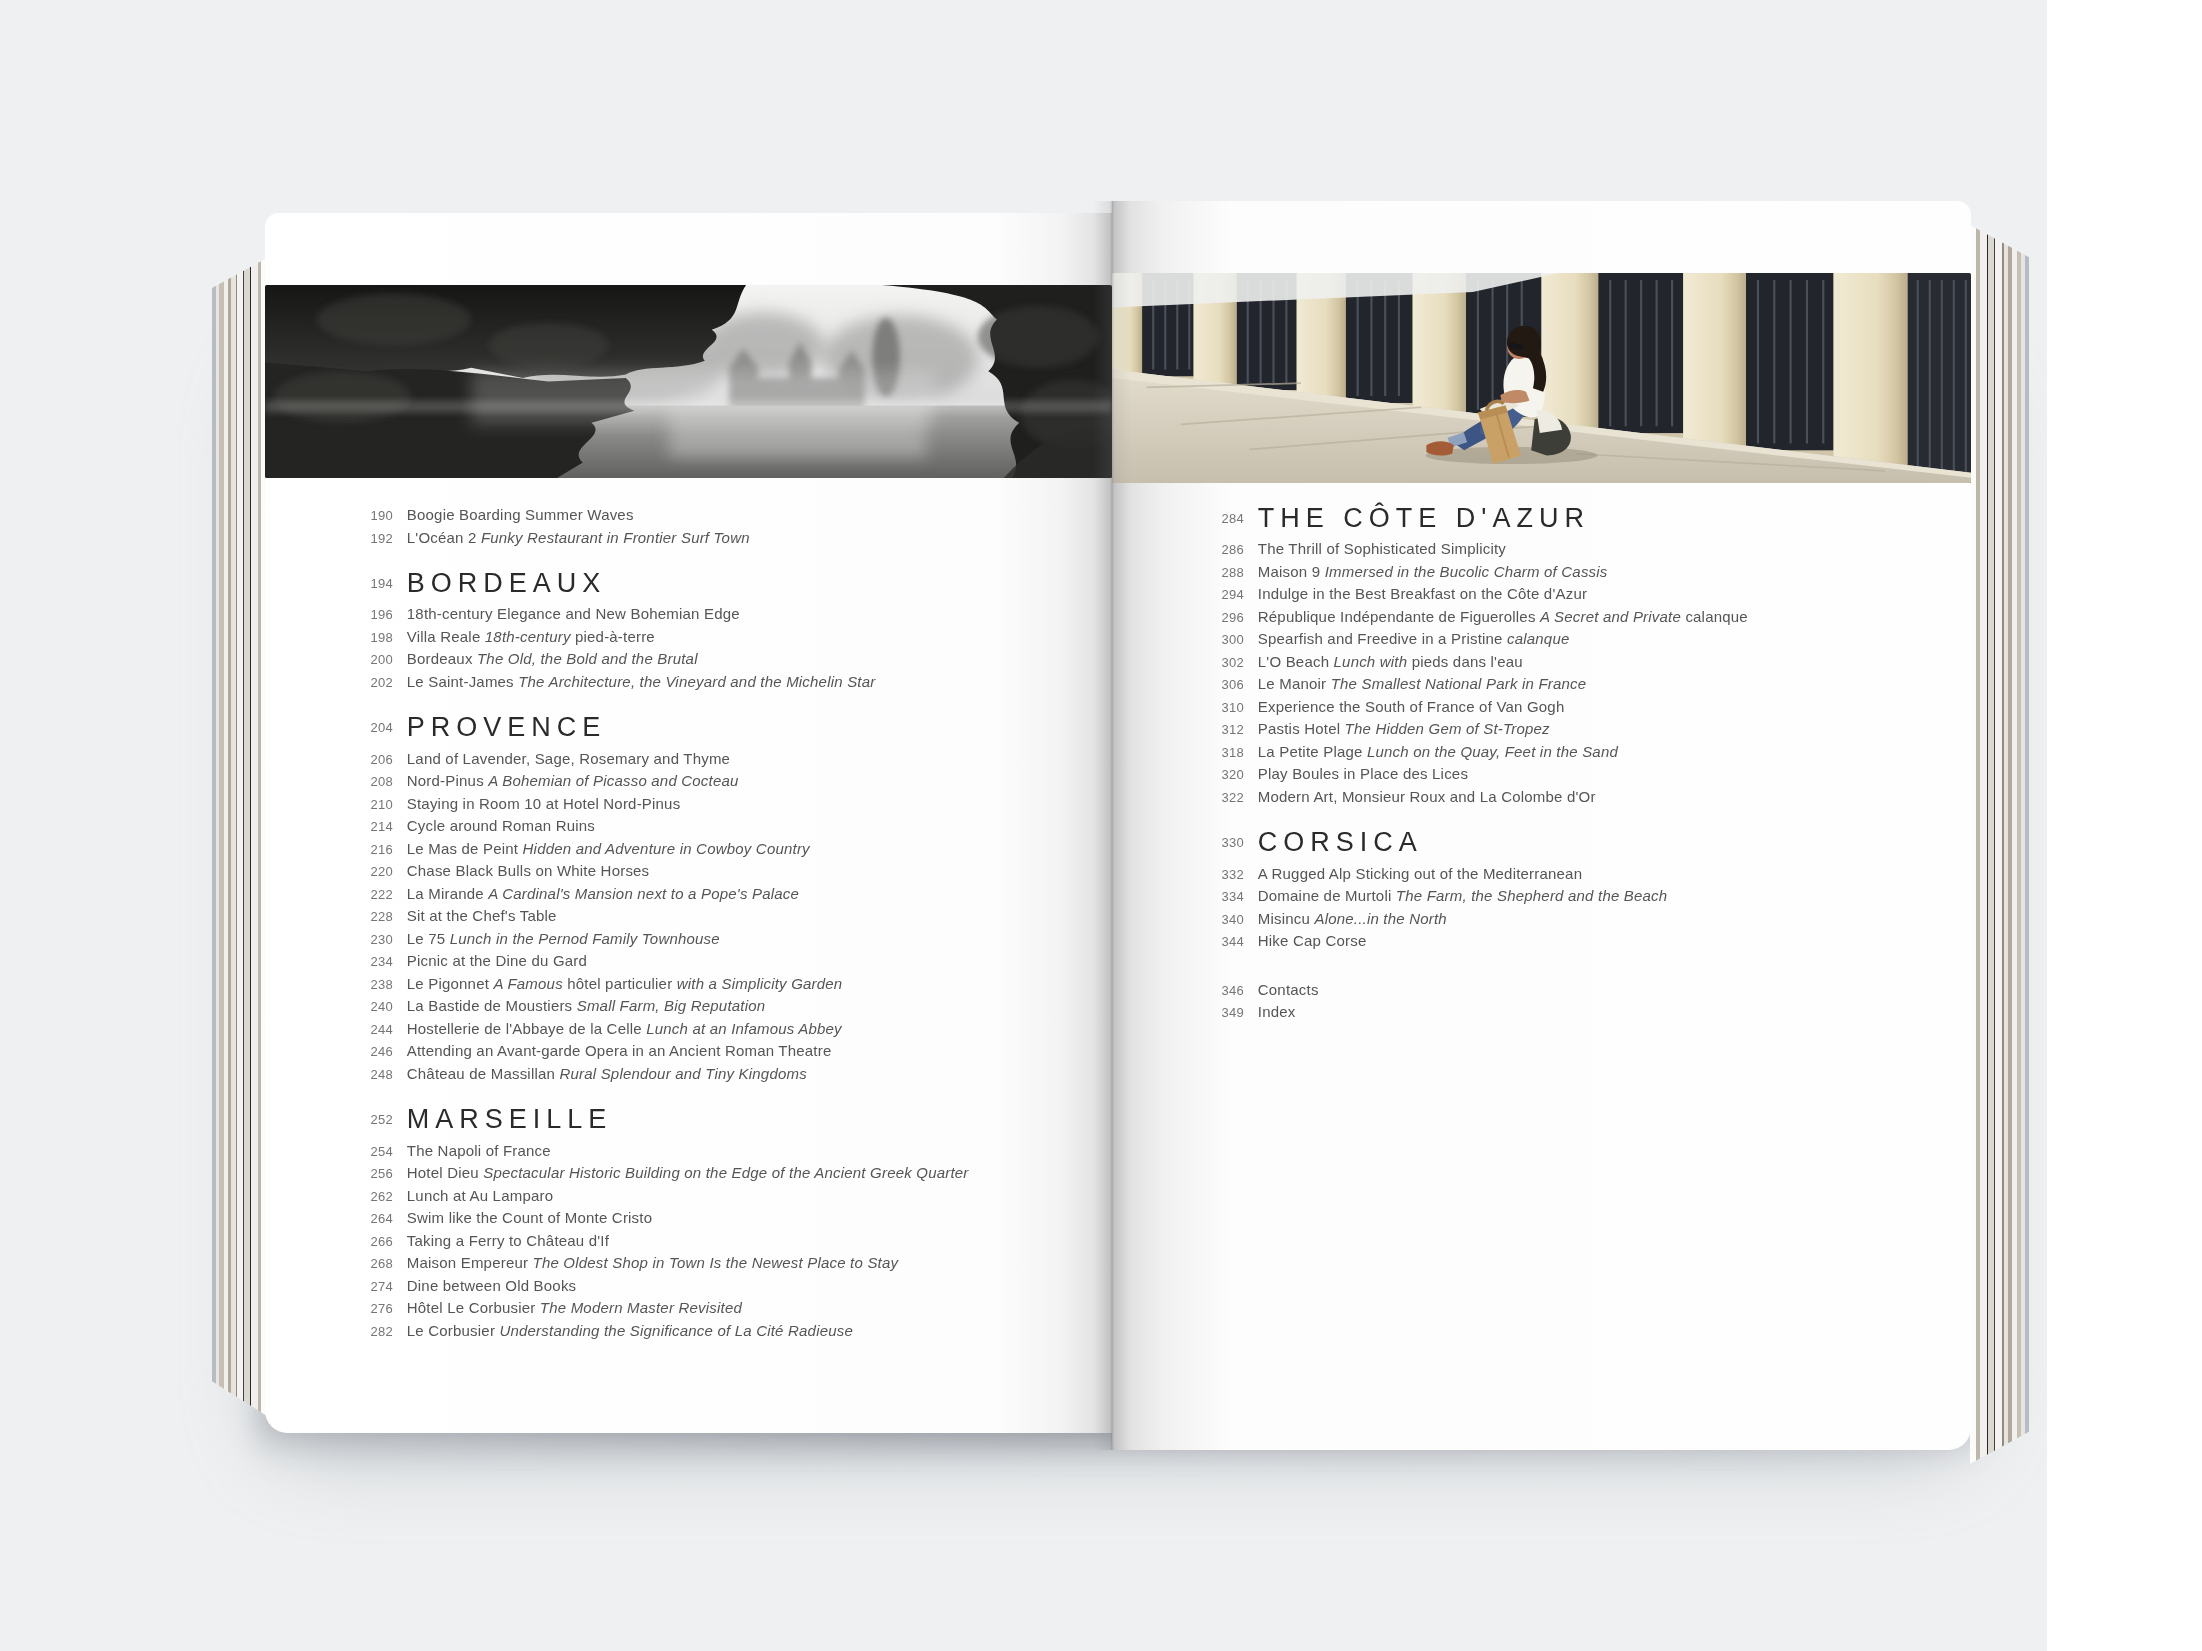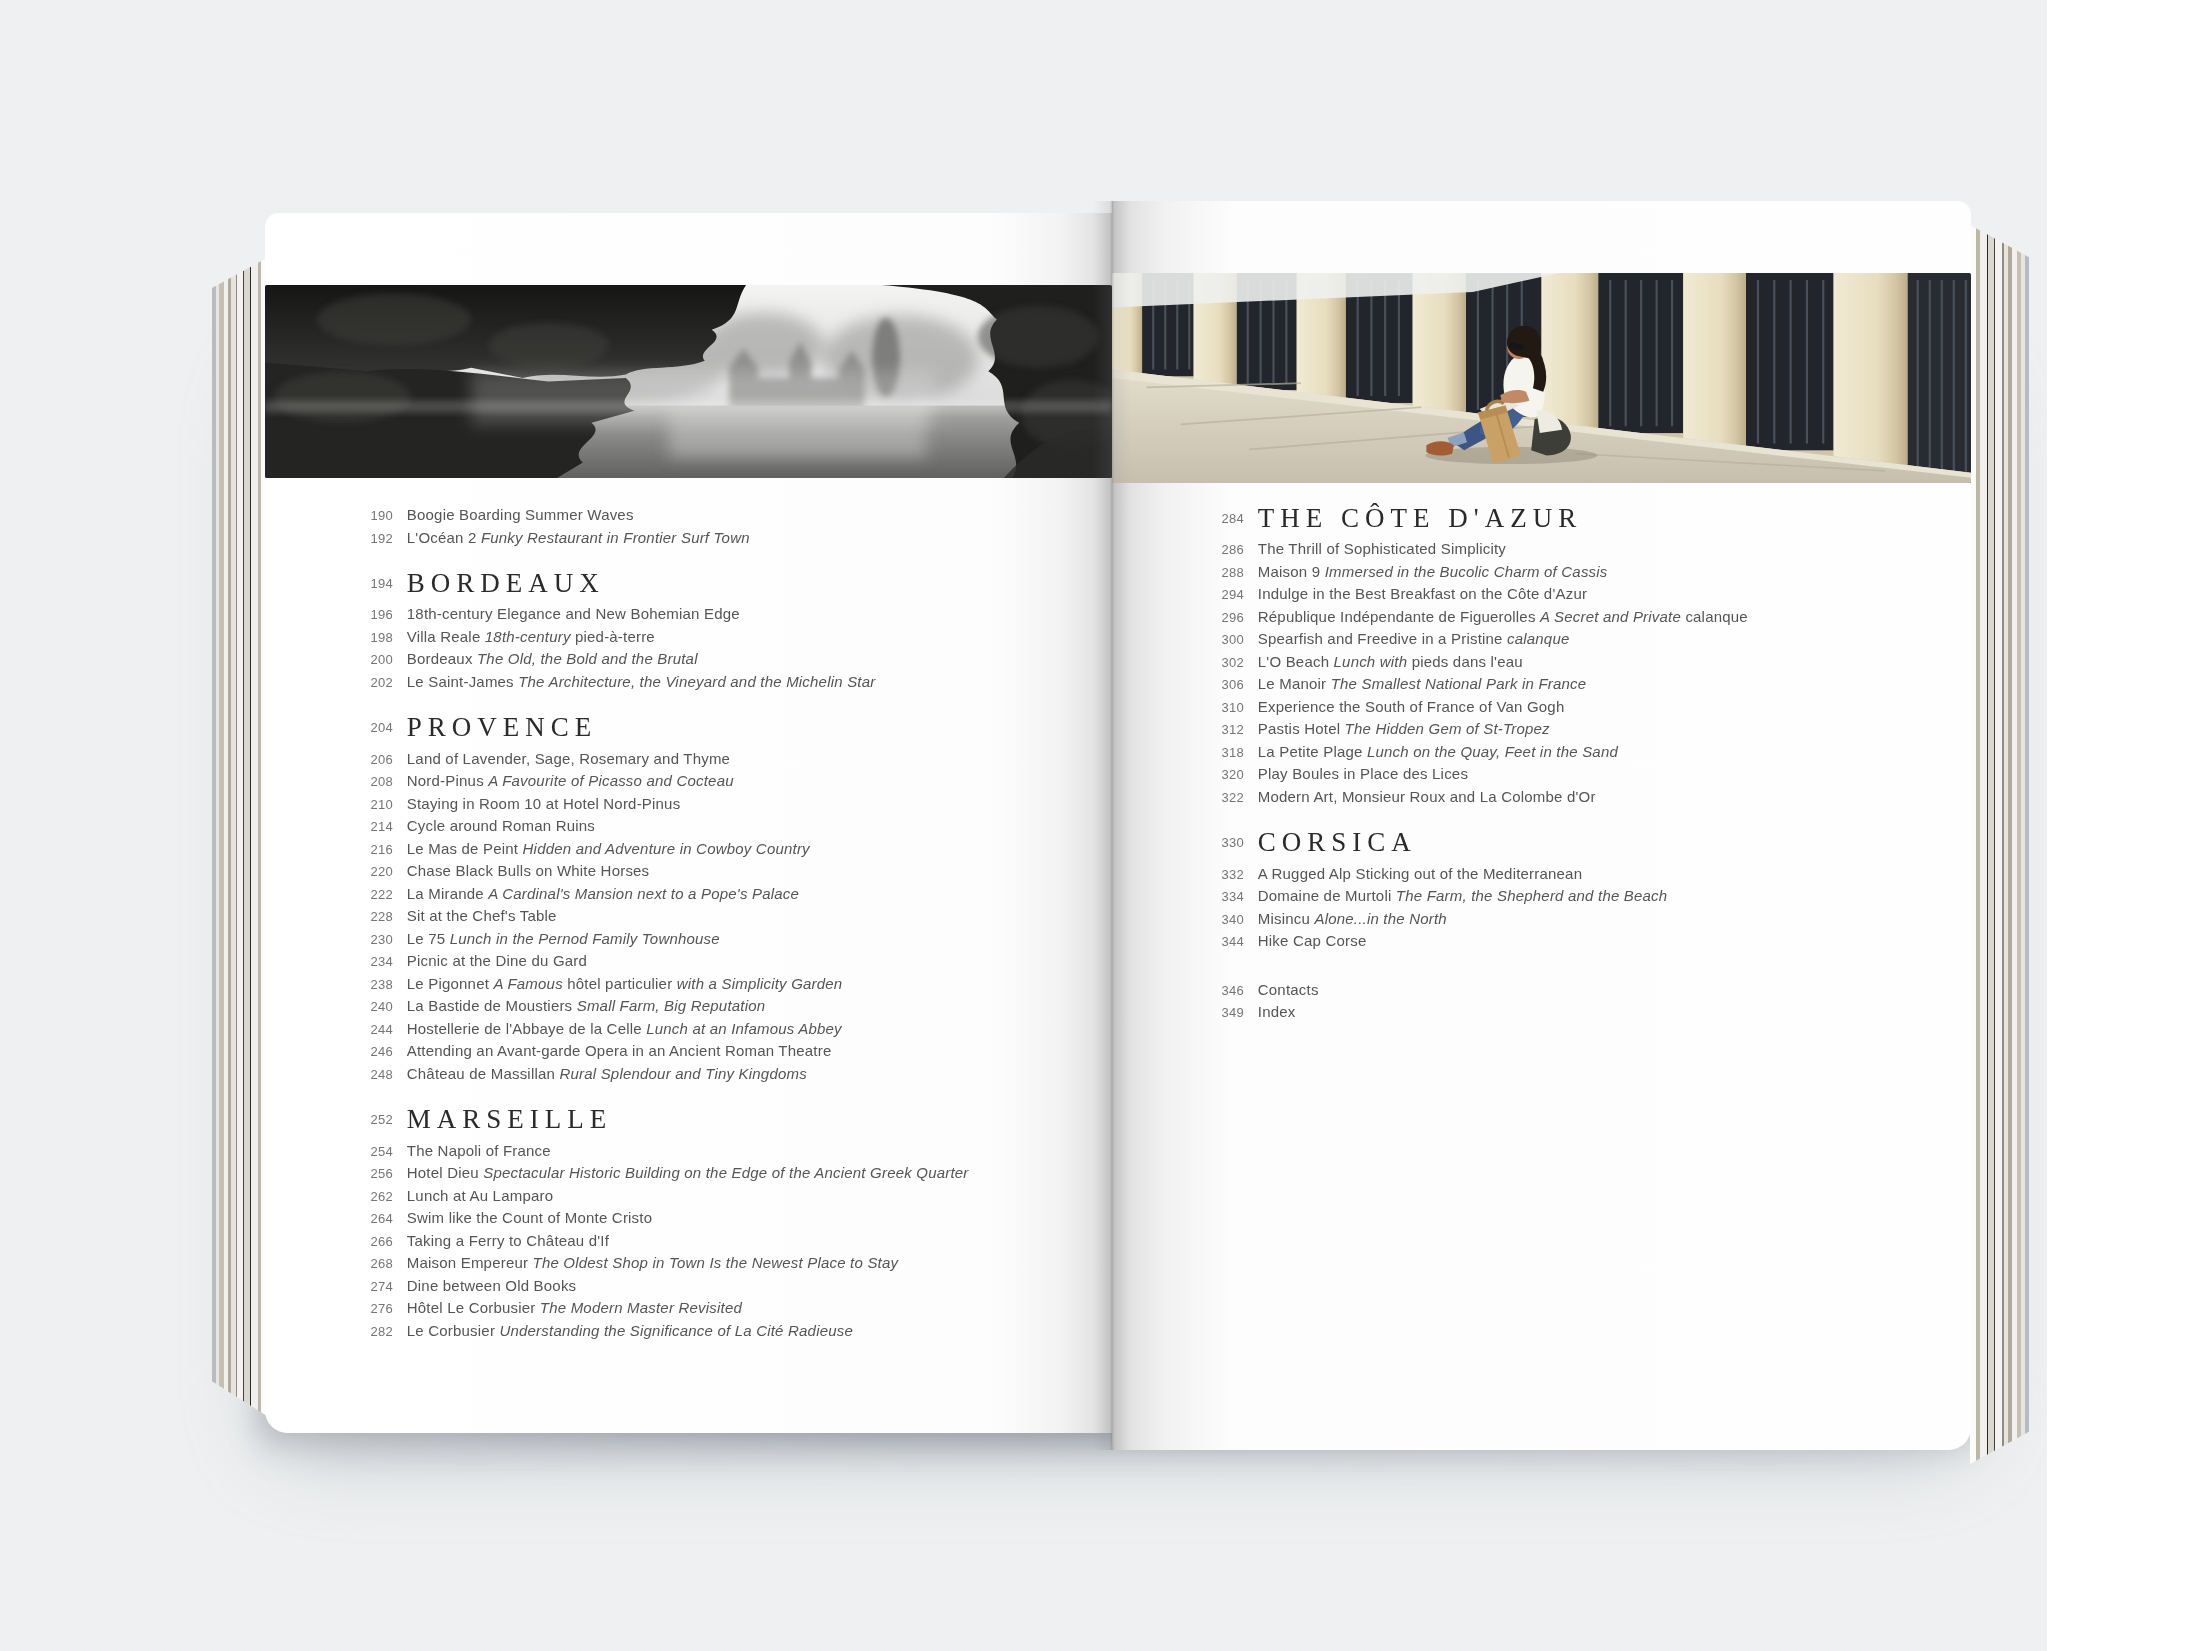--- a/index.html
+++ b/index.html
@@ -37,21 +37,21 @@
   .toc{position:absolute;}
   .toc-left-pos{left:90px;top:291px;width:706px;}
   .toc-right-pos{left:94px;top:301px;width:723px;}
   .entry-row{display:flex;align-items:baseline;line-height:21.5px;white-space:nowrap;}
   .num{flex:0 0 38px;text-align:right;margin-right:13.8px;font-size:13px;color:var(--numcol,#757575);
        letter-spacing:0.3px;}
   .entry-text{font-size:15px;color:var(--entrycol,#555);letter-spacing:0.2px;}
   .entry-text .it{font-style:italic;}
   .header-row{display:flex;align-items:center;line-height:33px;margin:18px 0 3.4px;white-space:nowrap;}
   .toc-section:first-child > .header-row{margin-top:0;}
-  .section-title{font-family:Liberation Serif, serif;font-size:27px;letter-spacing:6px;
+  .section-title{font-family:Liberation Sans, sans-serif;font-size:27px;letter-spacing:6px;
                  color:var(--titlecol,#2a2a2a);}
   .toc-section.end-matter{margin-top:26px;}
 </style>
 </head>
 <body>
 
 <div class="scene" style="--bg: #eef0f1; --numcol: #757575; --entrycol: #555555; --titlecol: #2a2a2a;">
   <div class="shadow-blob"></div>
   <div class="bottom-shadow"></div>
   <div class="fore-edge fe-left"></div>
@@ -154,21 +154,21 @@
           <div class="header-row">
             <span class="num">204</span>
             <span class="section-title">PROVENCE</span>
           </div>
           <div class="entry-row">
             <span class="num">206</span>
             <span class="entry-text"><span>Land of Lavender, Sage, Rosemary and Thyme</span></span>
           </div>
           <div class="entry-row">
             <span class="num">208</span>
-            <span class="entry-text"><span>Nord-Pinus </span><span class="it">A Favourite of Picasso and Cocteau</span></span>
+            <span class="entry-text"><span>Nord-Pinus </span><span class="it">A Bohemian of Picasso and Cocteau</span></span>
           </div>
           <div class="entry-row">
             <span class="num">210</span>
             <span class="entry-text"><span>Staying in Room 10 at Hotel Nord-Pinus</span></span>
           </div>
           <div class="entry-row">
             <span class="num">214</span>
             <span class="entry-text"><span>Cycle around Roman Ruins</span></span>
           </div>
           <div class="entry-row">

